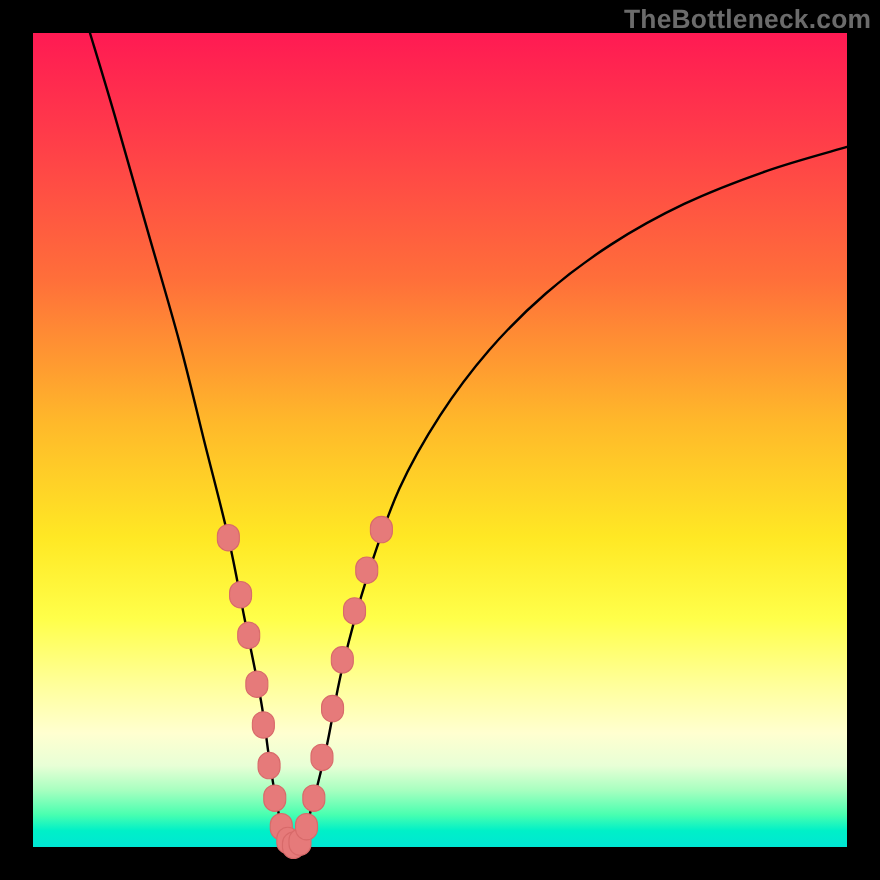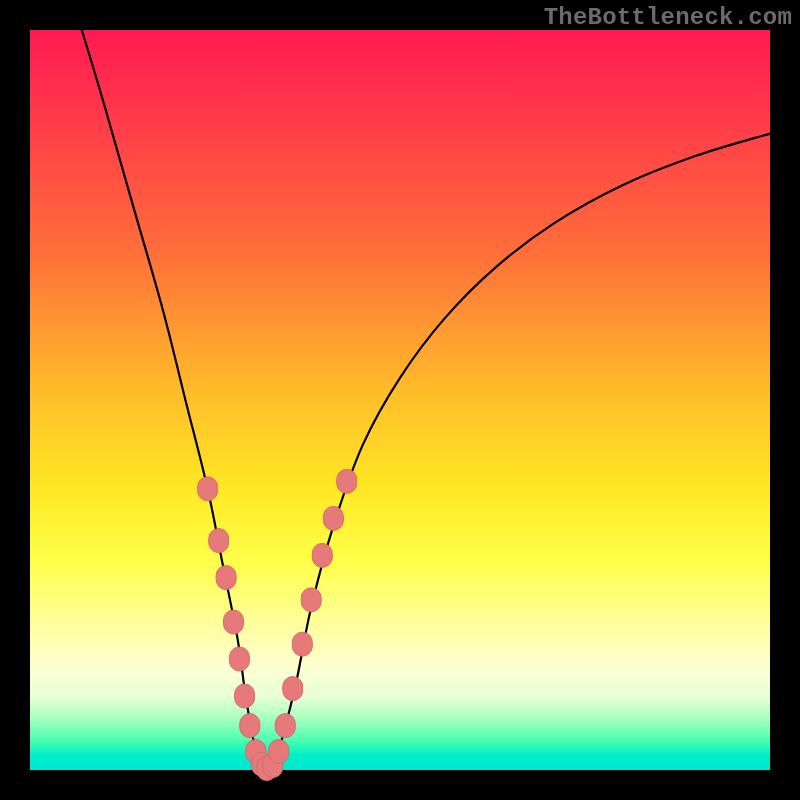--- a/index.html
+++ b/index.html
@@ -37,21 +37,21 @@
       #a8ffc0 93%,
       #4affb0 96%,
       #00f0c8 98%,
       #00e6d4 100%
     );
   }
   .watermark {
     position: absolute;
     top: 4px;
     right: 8px;
-    font-family: Liberation Mono, monospace;
+    font-family: Liberation Sans, sans-serif;
     font-size: 24px;
     font-weight: 600;
     color: #6b6b6b;
     letter-spacing: 0.2px;
     user-select: none;
   }
   svg.curve {
     position: absolute;
     left: 30px;
     top: 30px;

